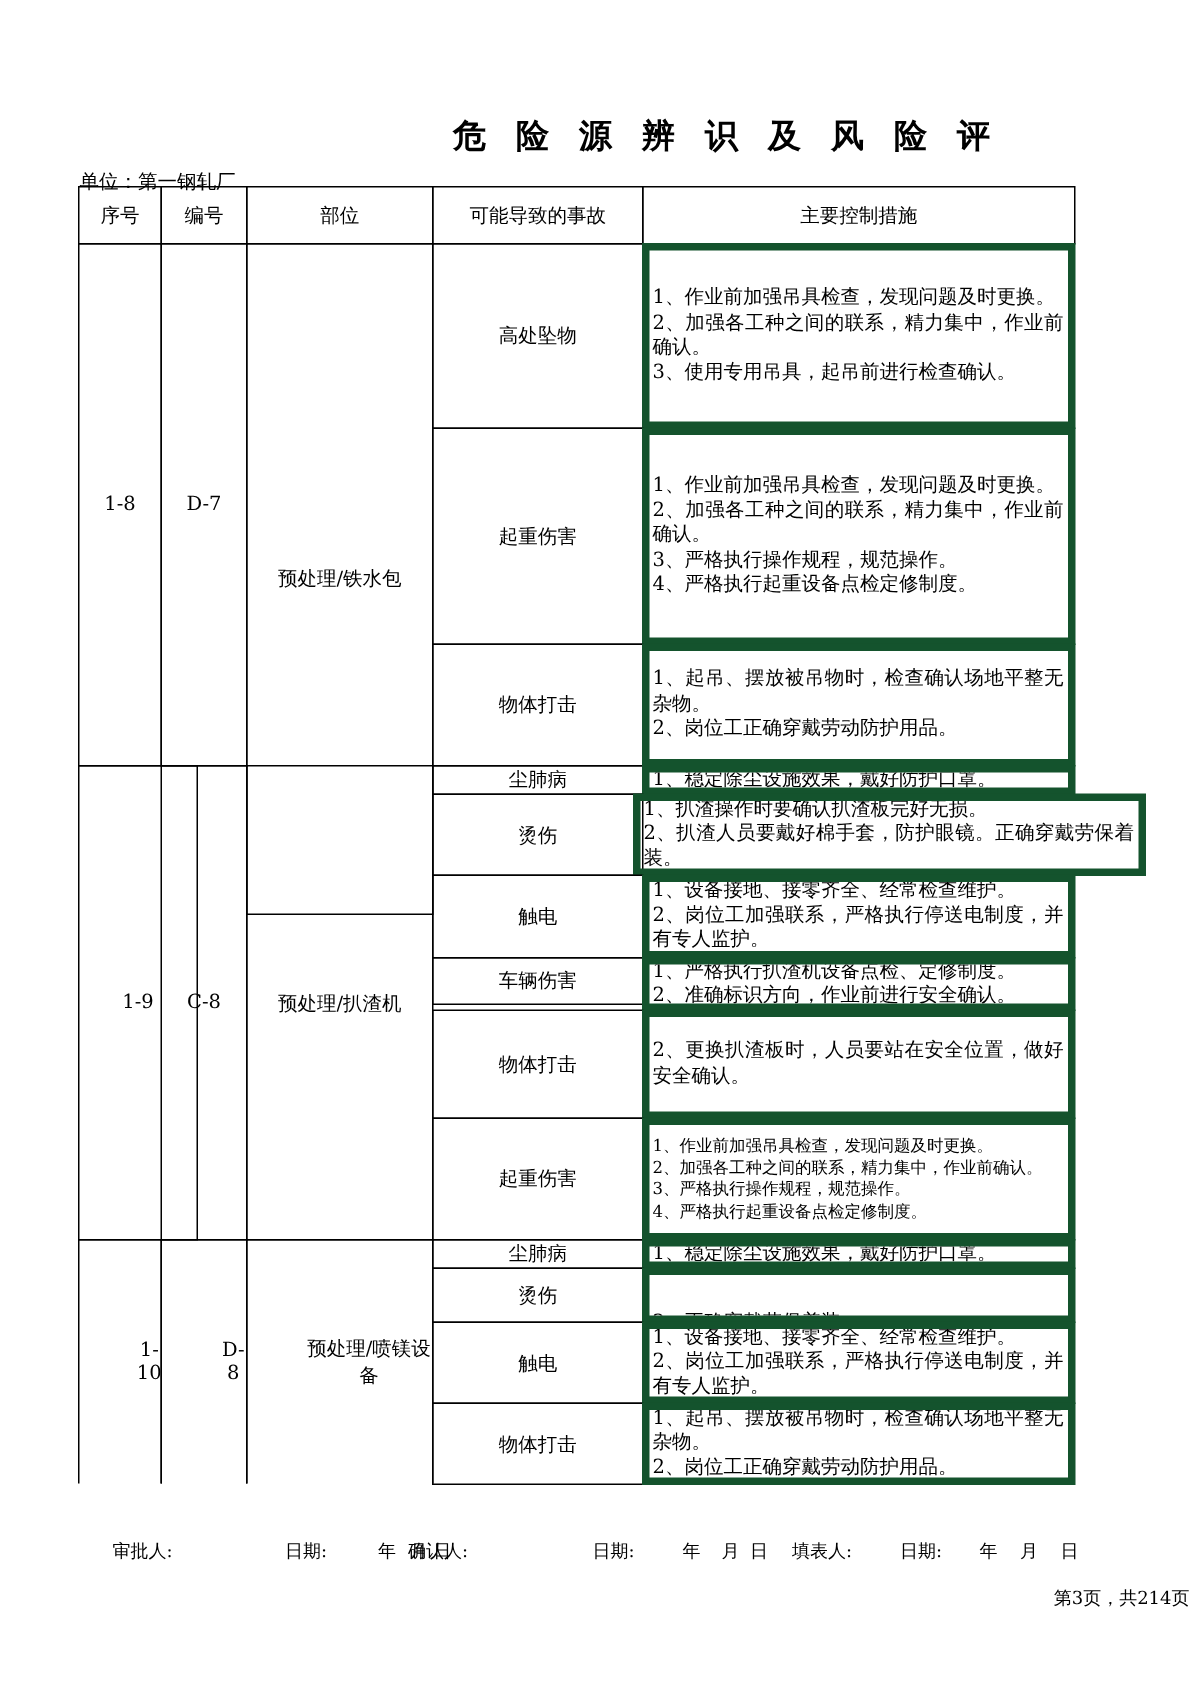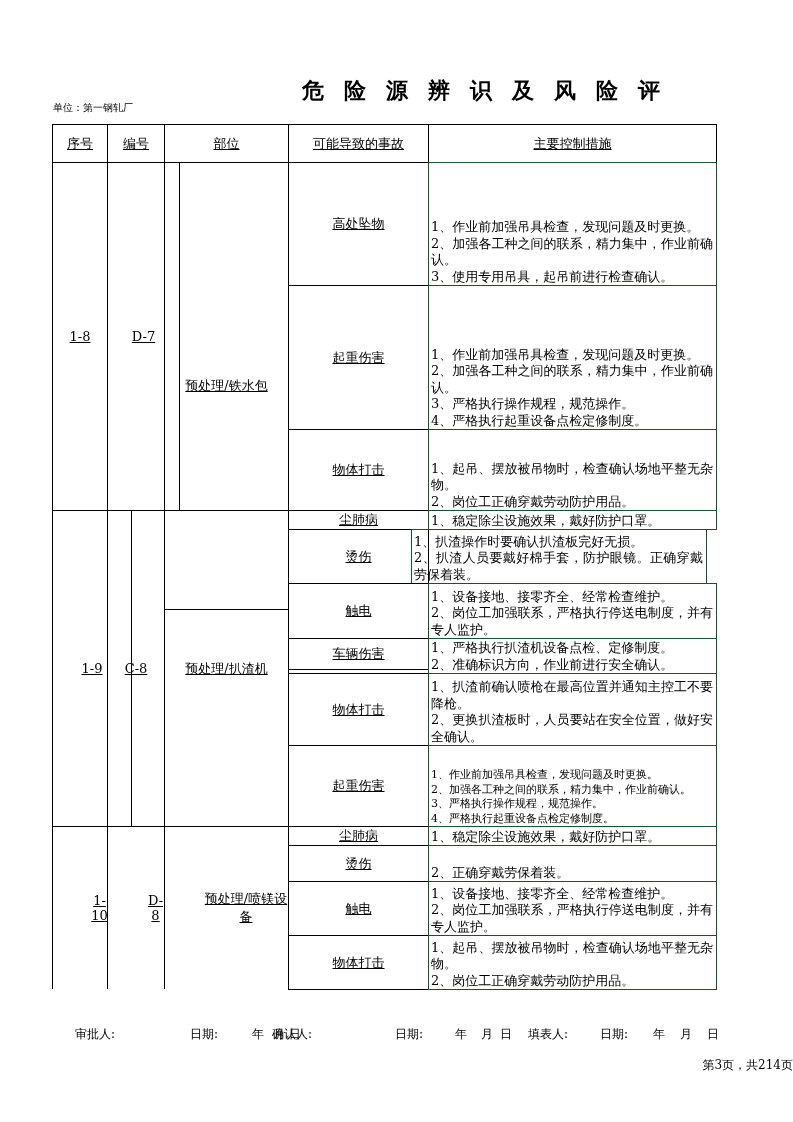--- a/index.html
+++ b/index.html
@@ -1,25 +1,25 @@
 <!DOCTYPE html>
 <html><head>
   <meta charset="utf-8">
   <style>
     html, body { margin:0; padding:0; background:#fff; }
     body { width:793px; height:1122px; position:relative; overflow:hidden;
            font-family: "DejaVu Serif", "Liberation Serif", serif; color:#000; }
     .title { position:absolute; left:302px; top:76px; font-size:22px; letter-spacing:20px;
              white-space:nowrap; font-weight:bold; }
-    .unit { position:absolute; left:53px; top:101px; font-size:10px; white-space:nowrap; }
+    .unit { position:absolute; left:53px; top:112px; font-size:13px; white-space:nowrap; }
     .cell { position:absolute; box-sizing:border-box; border:1px solid #000; margin-left:-1px; margin-top:-1px;
-            display:flex; align-items:center; justify-content:center; text-align:center; font-size:13px; overflow:hidden;text-decoration:underline; }
+            display:flex; align-items:center; justify-content:center; text-align:center; font-size:13px; overflow:hidden; }
     .cell.nob { border-bottom:none;padding-left:39px; }
-    .measures { position:absolute; box-sizing:border-box; border:1px solid #14532d; margin-left:-1px; margin-top:-1px;
-                display:flex; flex-direction:column; justify-content:flex-end; padding:0 3px 0 2px; font-size:13px;
+    .measures { position:absolute; box-sizing:border-box; border:5px solid #14532d; margin-left:-1px; margin-top:-1px;
+                display:flex; flex-direction:column; justify-content:center; padding:0 3px 0 2px; font-size:13px;
                 line-height:16.5px; overflow:hidden; }
     .measures.small { font-size:11px; line-height:14.5px; }
     .measures .line { display:block; text-align:justify; }
     .footer { position:absolute; top:1026px; font-size:12px; white-space:nowrap; }
     .pageno { position:absolute; top:1057px; left:0; width:793px; text-align:right; font-size:12px; }
   </style>
 </head>
 <body>
 
 <div class="title">危险源辨识及风险评</div>
@@ -27,21 +27,21 @@
 
 <div>
 
   <div class="cell" style="left:53px;top:125px;width:56px;height:39px;">序号</div>
   <div class="cell" style="left:108px;top:125px;width:58px;height:39px;">编号</div>
   <div class="cell" style="left:165px;top:125px;width:125px;height:39px;">部位</div>
   <div class="cell" style="left:289px;top:125px;width:141px;height:39px;">可能导致的事故</div>
   <div class="cell" style="left:429px;top:125px;width:289px;height:39px;">主要控制措施</div>
 
   <div class="cell" style="left:53px;top:163px;width:56px;height:349px;">1-8</div>
-  <div class="cell" style="left:108px;top:163px;width:73px;height:349px;">D-7</div>
+  <div class="cell" style="left:108px;top:163px;width:58px;height:349px;">D-7</div>
   <div class="cell" style="left:165px;top:163px;width:125px;height:448px;">预处理/铁水包</div>
 
   <div class="cell" style="left:289px;top:163px;width:141px;height:124px;">高处坠物</div>
   <div class="measures" style="left:429px;top:163px;width:289px;height:124px;">
     <span class="line">1、作业前加强吊具检查，发现问题及时更换。</span>
     <span class="line">2、加强各工种之间的联系，精力集中，作业前确认。</span>
     <span class="line">3、使用专用吊具，起吊前进行检查确认。</span>
   </div>
 
   <div class="cell" style="left:289px;top:286px;width:141px;height:145px;">起重伤害</div>
@@ -61,40 +61,39 @@
   <div class="cell" style="left:53px;top:511px;width:80px;height:317px;">1-9</div>
   <div class="cell" style="left:108px;top:511px;width:58px;height:317px;">C-8</div>
   <div class="cell" style="left:165px;top:511px;width:125px;height:317px;">预处理/扒渣机</div>
 
   <div class="cell" style="left:289px;top:511px;width:141px;height:20px;">尘肺病</div>
   <div class="measures" style="left:429px;top:511px;width:289px;height:20px;">
     <span class="line">1、稳定除尘设施效果，戴好防护口罩。</span>
   </div>
 
   <div class="cell" style="left:289px;top:530px;width:141px;height:55px;">烫伤</div>
-  <div class="measures" style="left:412px;top:530px;width:296px;height:55px;">
+  <div class="measures" style="left:423px;top:530px;width:342px;height:55px;">
     <span class="line">1、扒渣操作时要确认扒渣板完好无损。</span>
     <span class="line">2、扒渣人员要戴好棉手套，防护眼镜。正确穿戴劳保着装。</span>
   </div>
 
   <div class="cell" style="left:289px;top:584px;width:141px;height:56px;">触电</div>
   <div class="measures" style="left:429px;top:584px;width:289px;height:56px;">
     <span class="line">1、设备接地、接零齐全、经常检查维护。</span>
     <span class="line">2、岗位工加强联系，严格执行停送电制度，并有专人监护。</span>
   </div>
 
   <div class="cell" style="left:289px;top:639px;width:141px;height:32px;">车辆伤害</div>
   <div class="measures" style="left:429px;top:639px;width:289px;height:36px;">
     <span class="line">1、严格执行扒渣机设备点检、定修制度。</span>
     <span class="line">2、准确标识方向，作业前进行安全确认。</span>
   </div>
 
   <div class="cell" style="left:289px;top:674px;width:141px;height:73px;">物体打击</div>
   <div class="measures" style="left:429px;top:674px;width:289px;height:73px;">
-    <span class="line">1、扒渣前确认喷枪在最高位置并通知主控工不要降枪。</span>
     <span class="line">2、更换扒渣板时，人员要站在安全位置，做好安全确认。</span>
   </div>
 
   <div class="cell" style="left:289px;top:746px;width:141px;height:82px;">起重伤害</div>
   <div class="measures small" style="left:429px;top:746px;width:289px;height:82px;">
     <span class="line">1、作业前加强吊具检查，发现问题及时更换。</span>
     <span class="line">2、加强各工种之间的联系，精力集中，作业前确认。</span>
     <span class="line">3、严格执行操作规程，规范操作。</span>
     <span class="line">4、严格执行起重设备点检定修制度。</span>
   </div>

